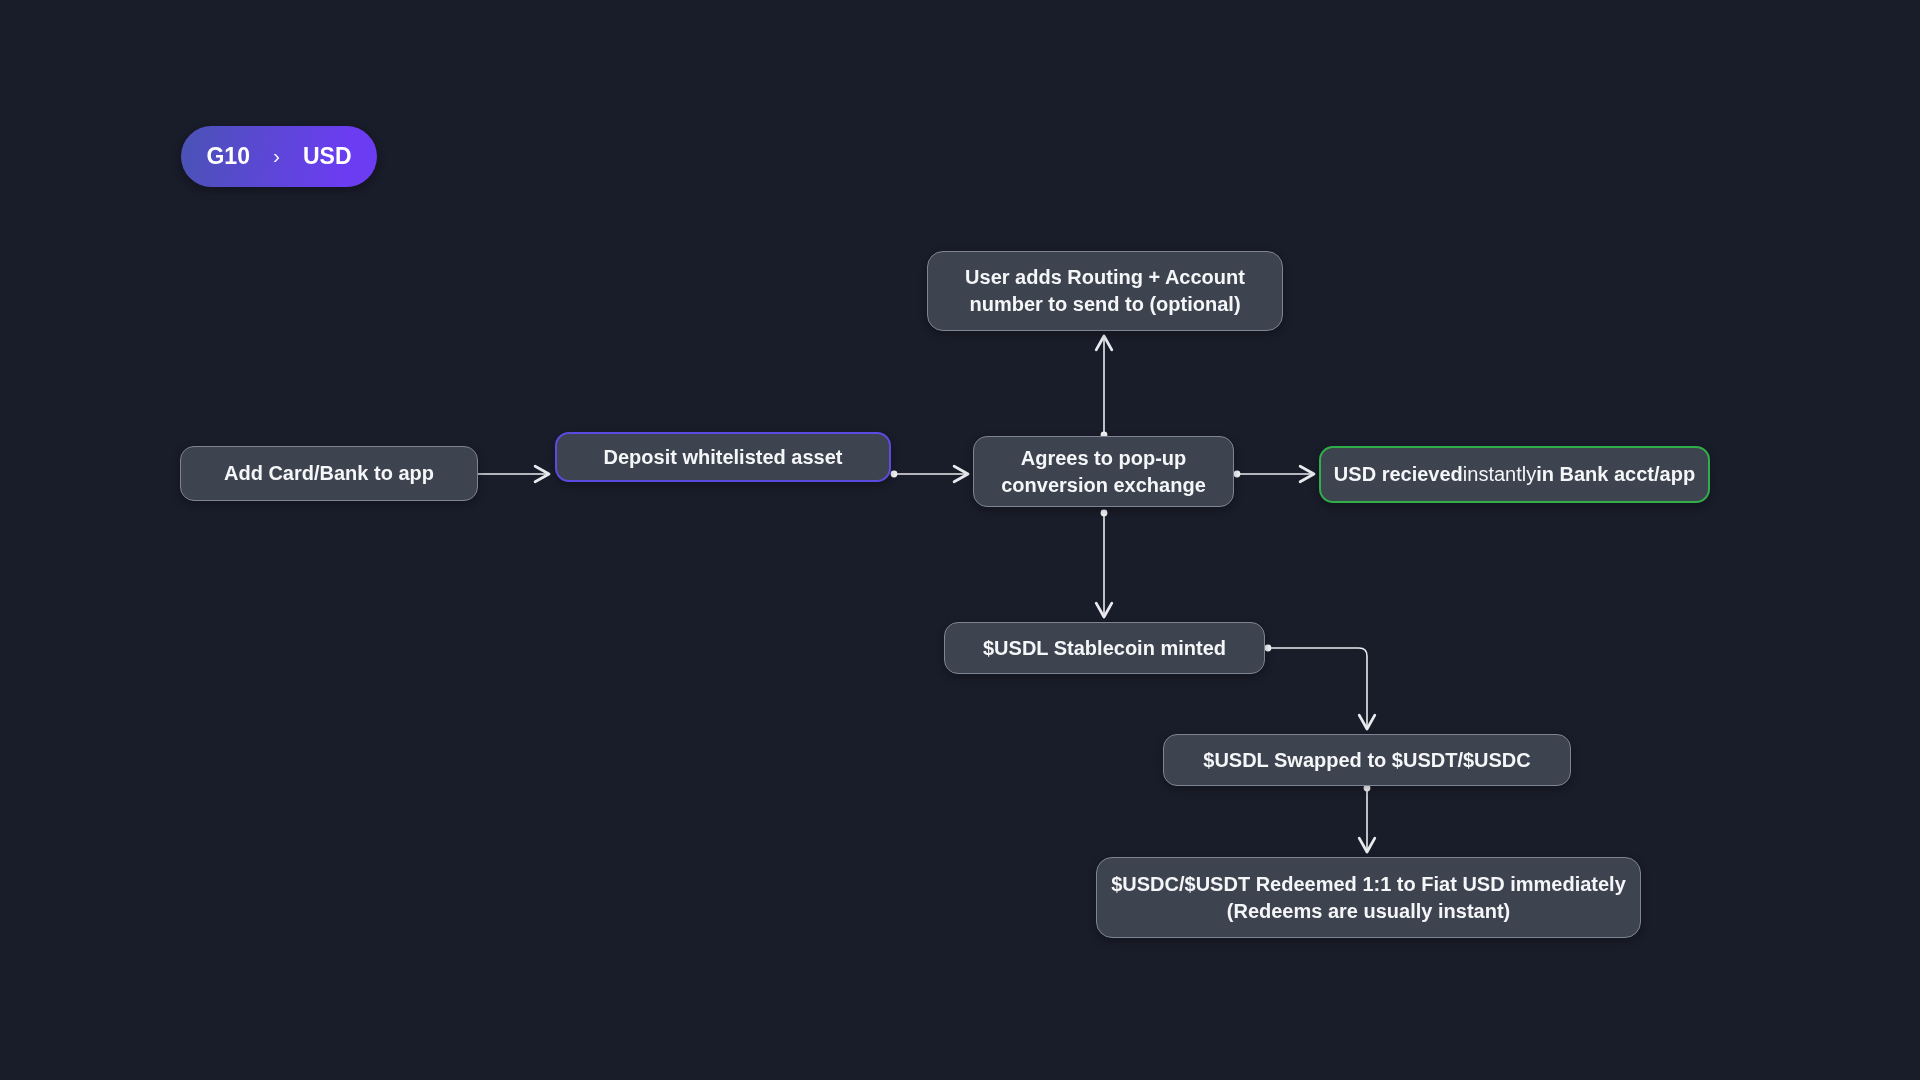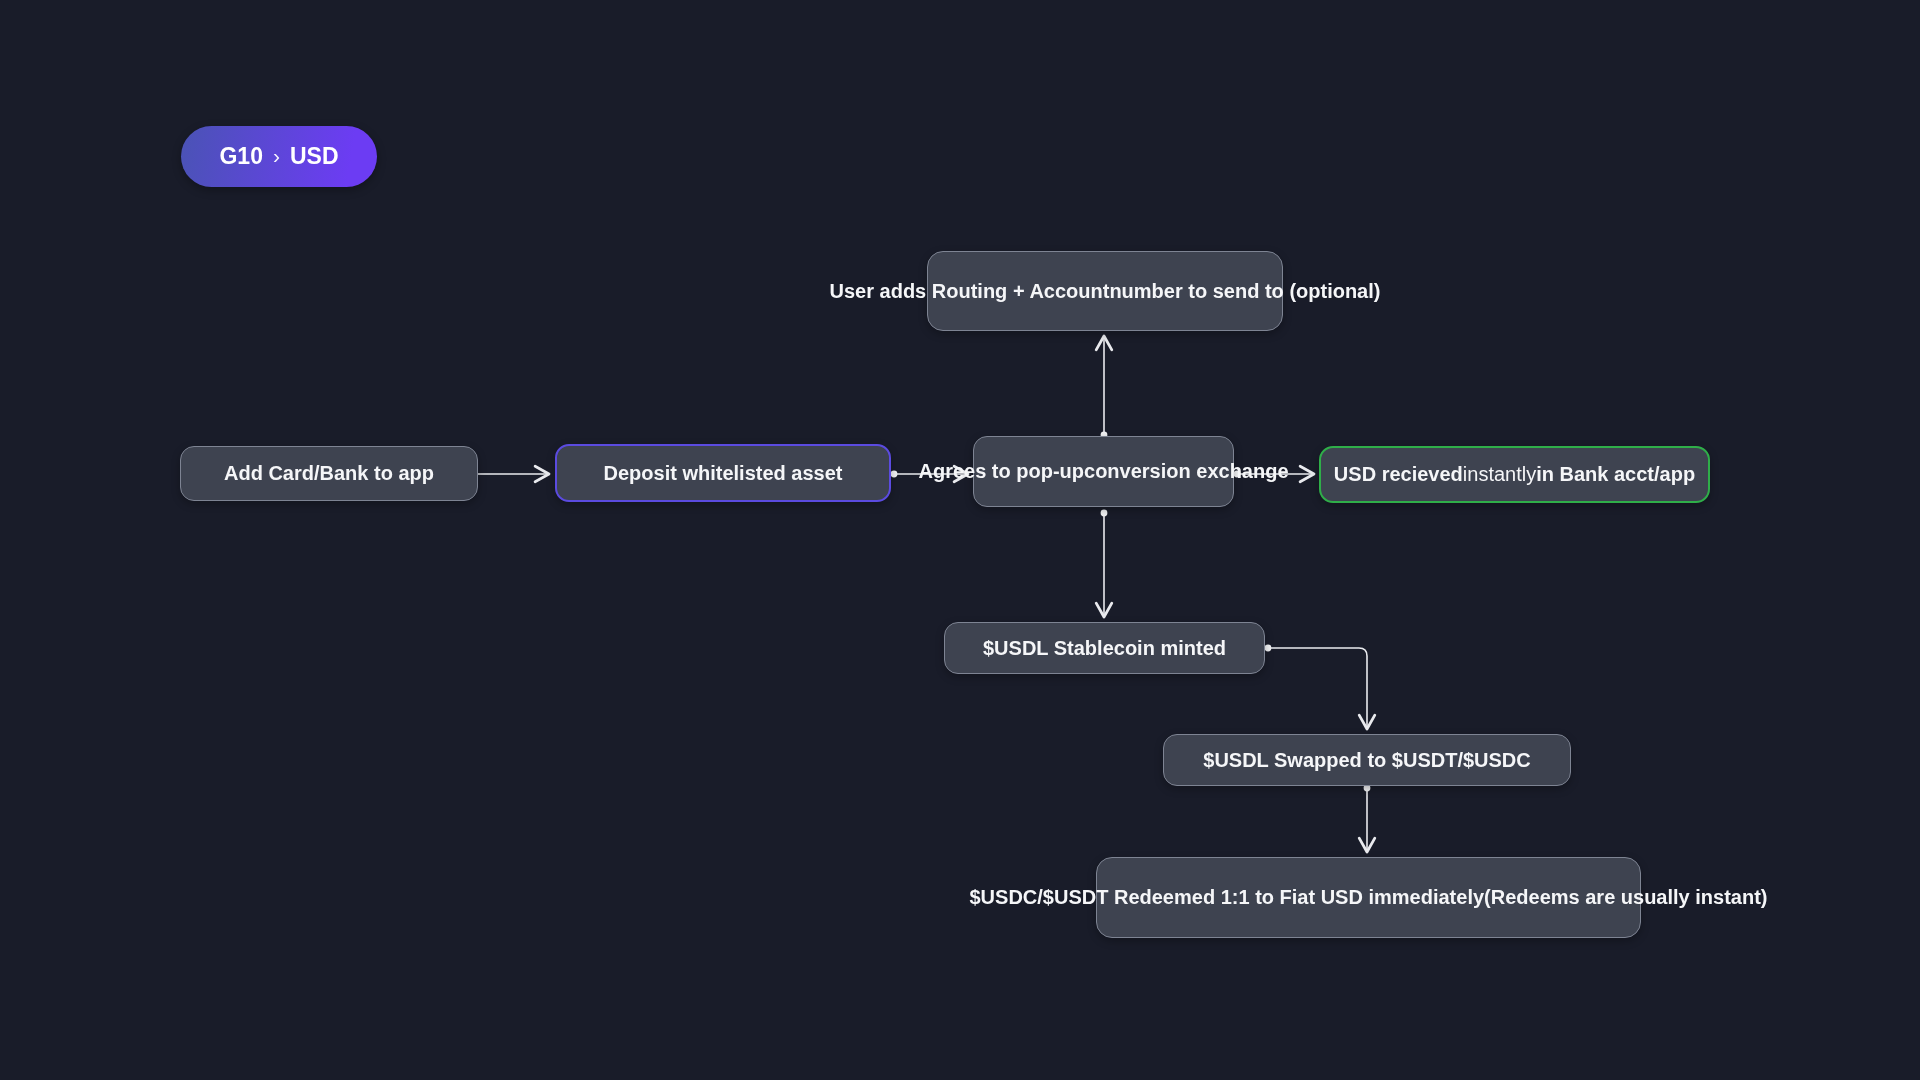--- a/index.html
+++ b/index.html
@@ -11,49 +11,49 @@
   html,body{background:var(--bg);}
   .canvas{
     position:relative; width:1920px; height:1080px; overflow:hidden;
     background:var(--bg);
     font-family:"Liberation Sans", sans-serif;
     color:var(--text);
   }
   .edges{position:absolute; left:0; top:0; width:1920px; height:1080px;}
   .node{
     position:absolute;
-    display:flex; flex-direction:row; align-items:center; justify-content:center;
+    display:flex; flex-direction:column; align-items:center; justify-content:center;
     background:var(--node-fill);
     border:1.5px solid var(--node-border);
     border-radius:14px;
     font-size:20px; font-weight:600; line-height:1.35;
     text-align:center;
     box-shadow:0 3px 8px rgba(0,0,0,.28);
     padding:6px 14px;
     cursor:pointer;
   }
   .node .ln{display:block; white-space:nowrap;}
   .node.big{border-radius:16px;}
   .node.purple{border:2.5px solid var(--purple);}
   .node.green{border:2.5px solid var(--green); white-space:nowrap; flex-direction:row;}
   .node.green b{font-weight:400;text-align:center;}
   .pill{
     position:absolute; left:181px; top:126px; width:196px; height:61px;
     border-radius:31px;
     background:linear-gradient(100deg, var(--pill-from) 0%, var(--pill-to) 85%);
-    display:flex; align-items:center; justify-content:center; gap:10px;
+    display:flex; align-items:center; justify-content:center; gap:23px;
     font-size:23px; font-weight:600; color:#ffffff;
     box-shadow:0 3px 10px rgba(0,0,0,.3);
     cursor:pointer;
   }
   .pill .sep{font-size:21px; font-weight:400; opacity:.95; transform:translateY(-1px);}
   
   #n-routing    {left:927px;  top:251px; width:356px; height:80px;}
   #n-addcard    {left:180px;  top:446px; width:298px; height:55px;}
-  #n-deposit    {left:555px;  top:444px; width:336px; height:58px;}
+  #n-deposit    {left:555px;  top:432px; width:336px; height:50px;}
   #n-agrees     {left:973px;  top:436px; width:261px; height:71px;}
   #n-usdrecv    {left:1319px; top:446px; width:391px; height:57px;}
   #n-minted     {left:944px;  top:622px; width:321px; height:52px;}
   #n-swapped    {left:1163px; top:734px; width:408px; height:52px;}
   #n-redeemed   {left:1096px; top:857px; width:545px; height:81px;}
 </style>
 </head>
 <body>
 
 <div class="canvas">

